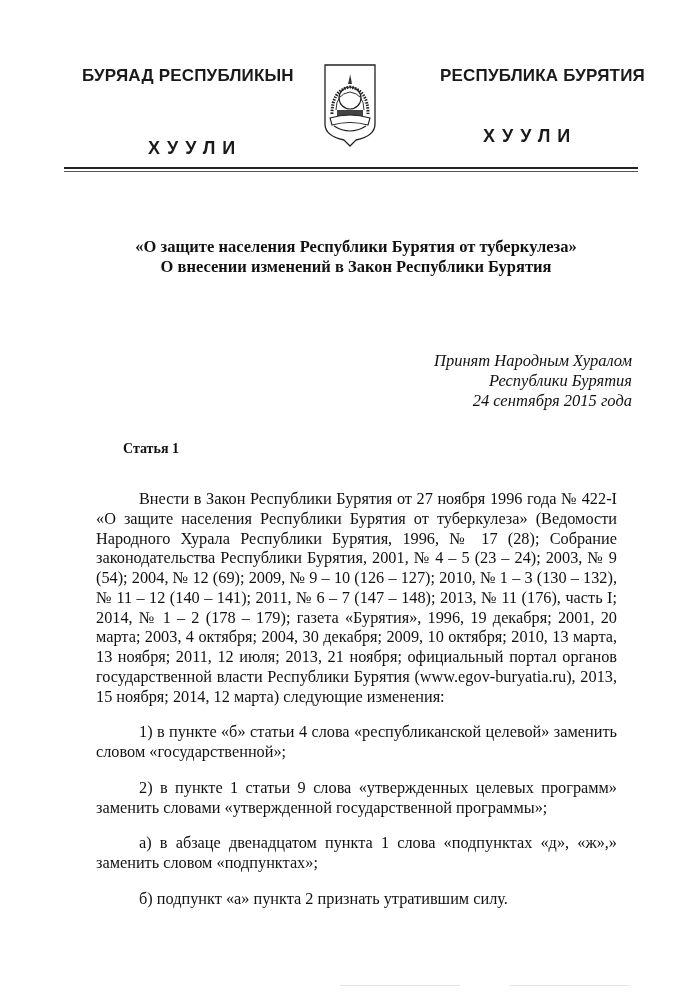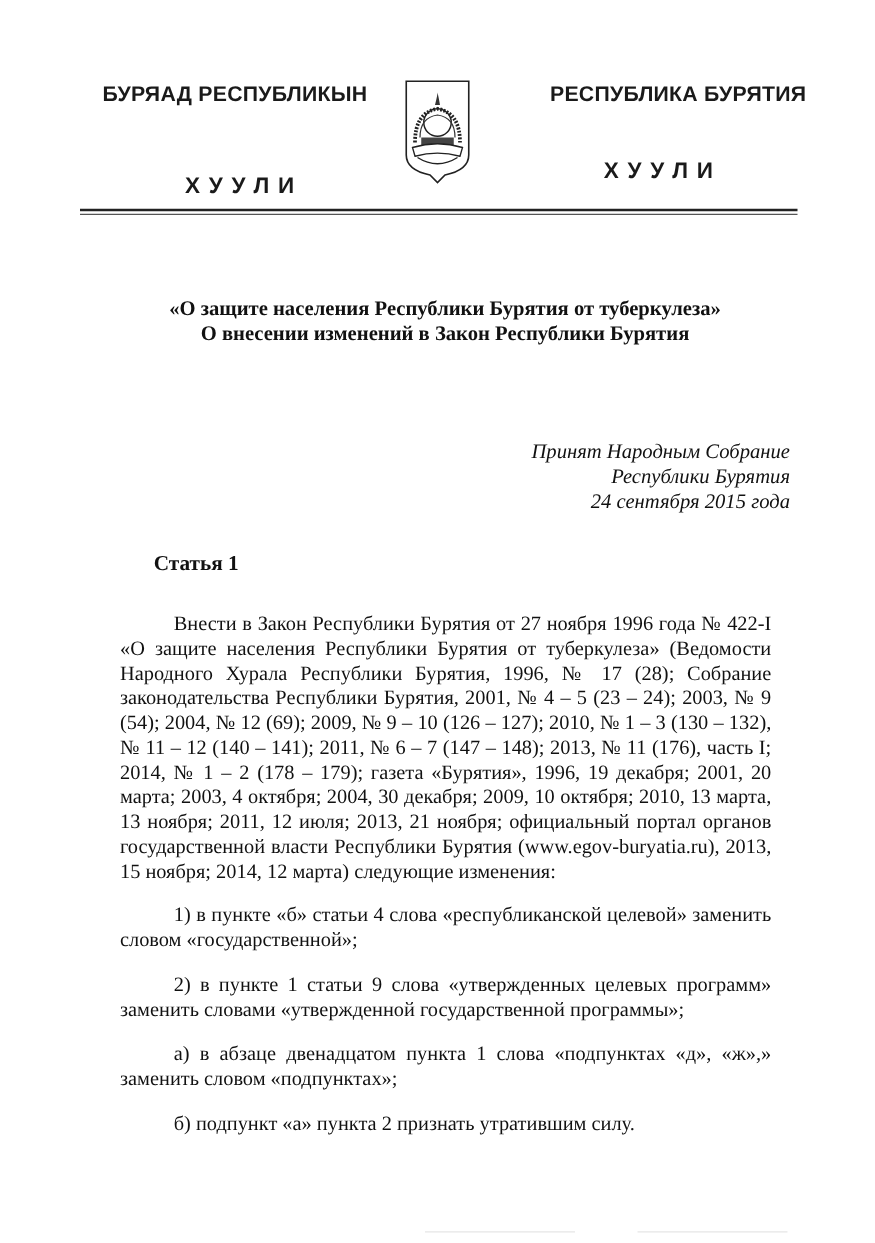--- a/index.html
+++ b/index.html
@@ -19,21 +19,21 @@
 
     .title { position: absolute; left: 80px; width: 552px; top: 237px; text-align: center;
              font-family: "Liberation Serif", serif; font-weight: bold; font-size: 16.5px; line-height: 20px; color: #111; }
     .title div { white-space: nowrap; }
 
     .adopted { position: absolute; right: 68px; top: 351px; text-align: right;
                font-family: "Liberation Serif", serif; font-style: italic; font-size: 16.5px; line-height: 20px; color: #111; }
     .adopted div { white-space: nowrap; }
 
     .article-heading { position: absolute; left: 123px; top: 441px;
-                       font-family: "Liberation Serif", serif; font-weight: bold; font-size: 17px; color: #111; text-align: center; }
+                       font-family: "Liberation Serif", serif; font-weight: bold; font-size: 14px; color: #111; text-align: center; }
 
     .body { position: absolute; left: 80px; top: 473px; width: 553px;
             font-family: "Liberation Serif", serif; font-size: 16.3px; line-height: 19.75px; color: #111; }
     .body p { margin: 16px; text-indent: 43px; text-align: justify; hyphens: manual; }
 
     .scan-line { position: absolute; top: 985px; height: 1px; background: #e6e6e6; }
   </style>
 </head>
 <body>
 
@@ -60,21 +60,21 @@
 
   <div class="rule-thick"></div>
   <div class="rule-thin"></div>
 
   <div class="title">
     <div>«О защите населения Республики Бурятия от туберкулеза»</div>
     <div>О внесении изменений в Закон Республики Бурятия</div>
   </div>
 
   <div class="adopted">
-    <div>Принят Народным Собрание</div>
+    <div>Принят Народным Хуралом</div>
     <div>Республики Бурятия</div>
     <div>24 сентября 2015 года</div>
   </div>
 
   <div class="article-heading">Статья 1</div>
 
   <div class="body">
     <p>Внести в Закон Республики Бурятия от 27 ноября 1996 года № 422-I «О защите населения Республики Бурятия от туберкулеза» (Ведомости Народного Хурала Республики Бурятия, 1996, № 17 (28); Собрание законодательства Рес­публики Бурятия, 2001, № 4 – 5 (23 – 24); 2003, № 9 (54); 2004, № 12 (69); 2009, № 9 – 10 (126 – 127); 2010, № 1 – 3 (130 – 132), № 11 – 12 (140 – 141); 2011, № 6 – 7 (147 – 148); 2013, № 11 (176), часть I; 2014, № 1 – 2 (178 – 179); газета «Буря­тия», 1996, 19 декабря; 2001, 20 марта; 2003, 4 октября; 2004, 30 декабря; 2009, 10 октября; 2010, 13 марта, 13 ноября; 2011, 12 июля; 2013, 21 ноября; офици­альный портал органов государственной власти Республики Бурятия (www.egov-buryatia.ru), 2013, 15 ноября; 2014, 12 марта) следующие изменения:</p>
     <p>1) в пункте «б» статьи 4 слова «республиканской целевой» заменить словом «государственной»;</p>
     <p>2) в пункте 1 статьи 9 слова «утвержденных целевых программ» заме­нить словами «утвержденной государственной программы»;</p>

